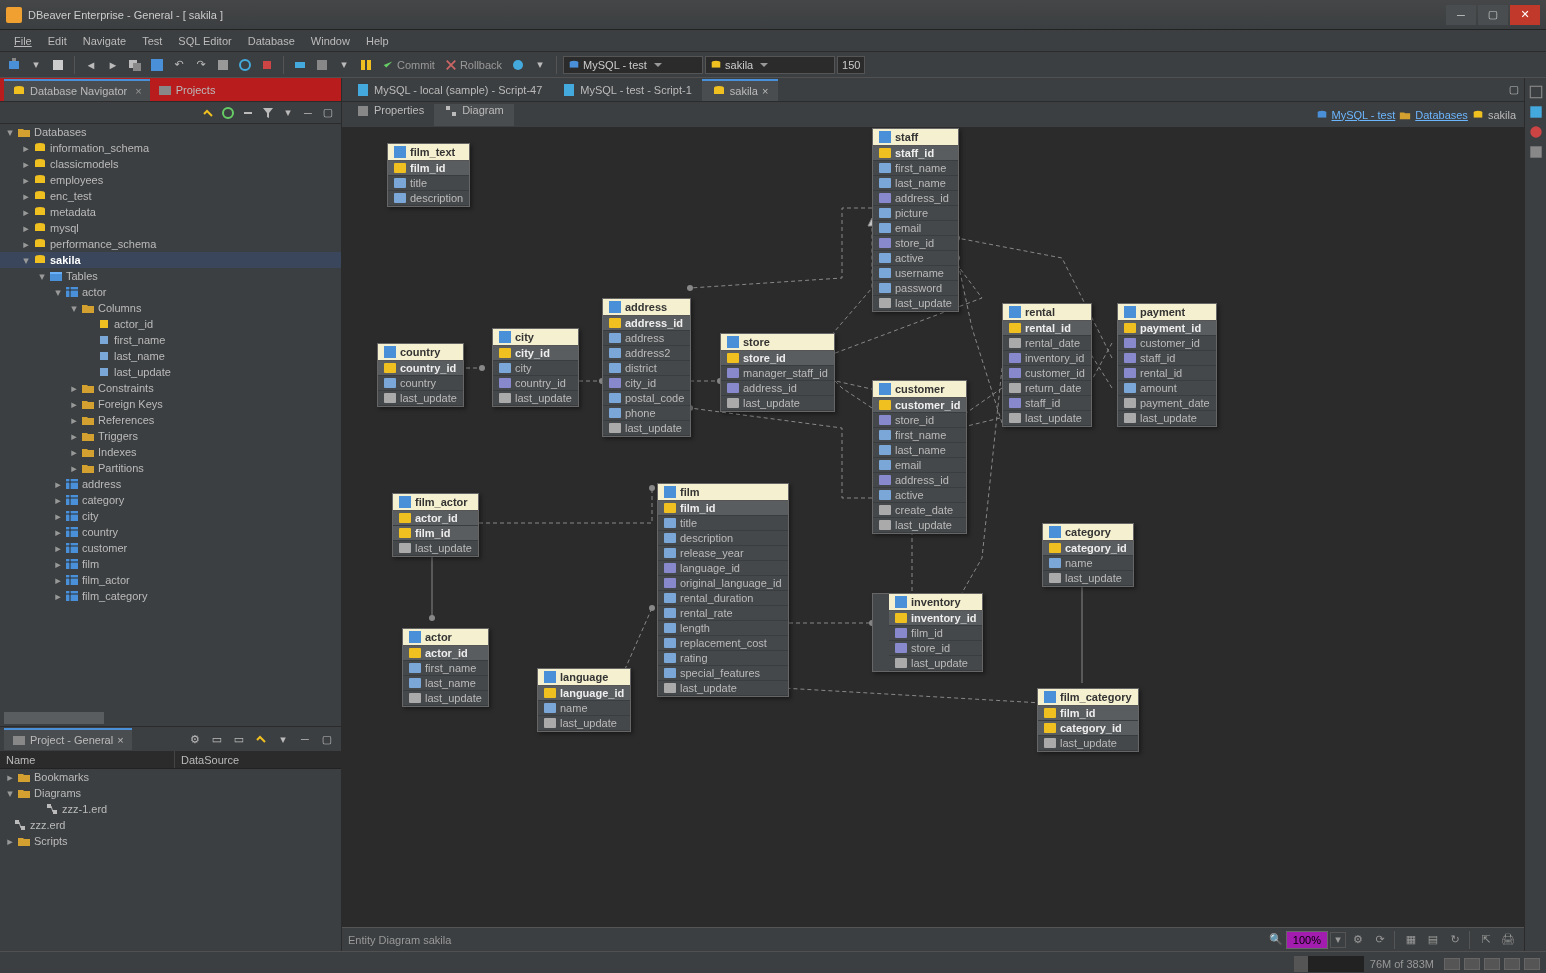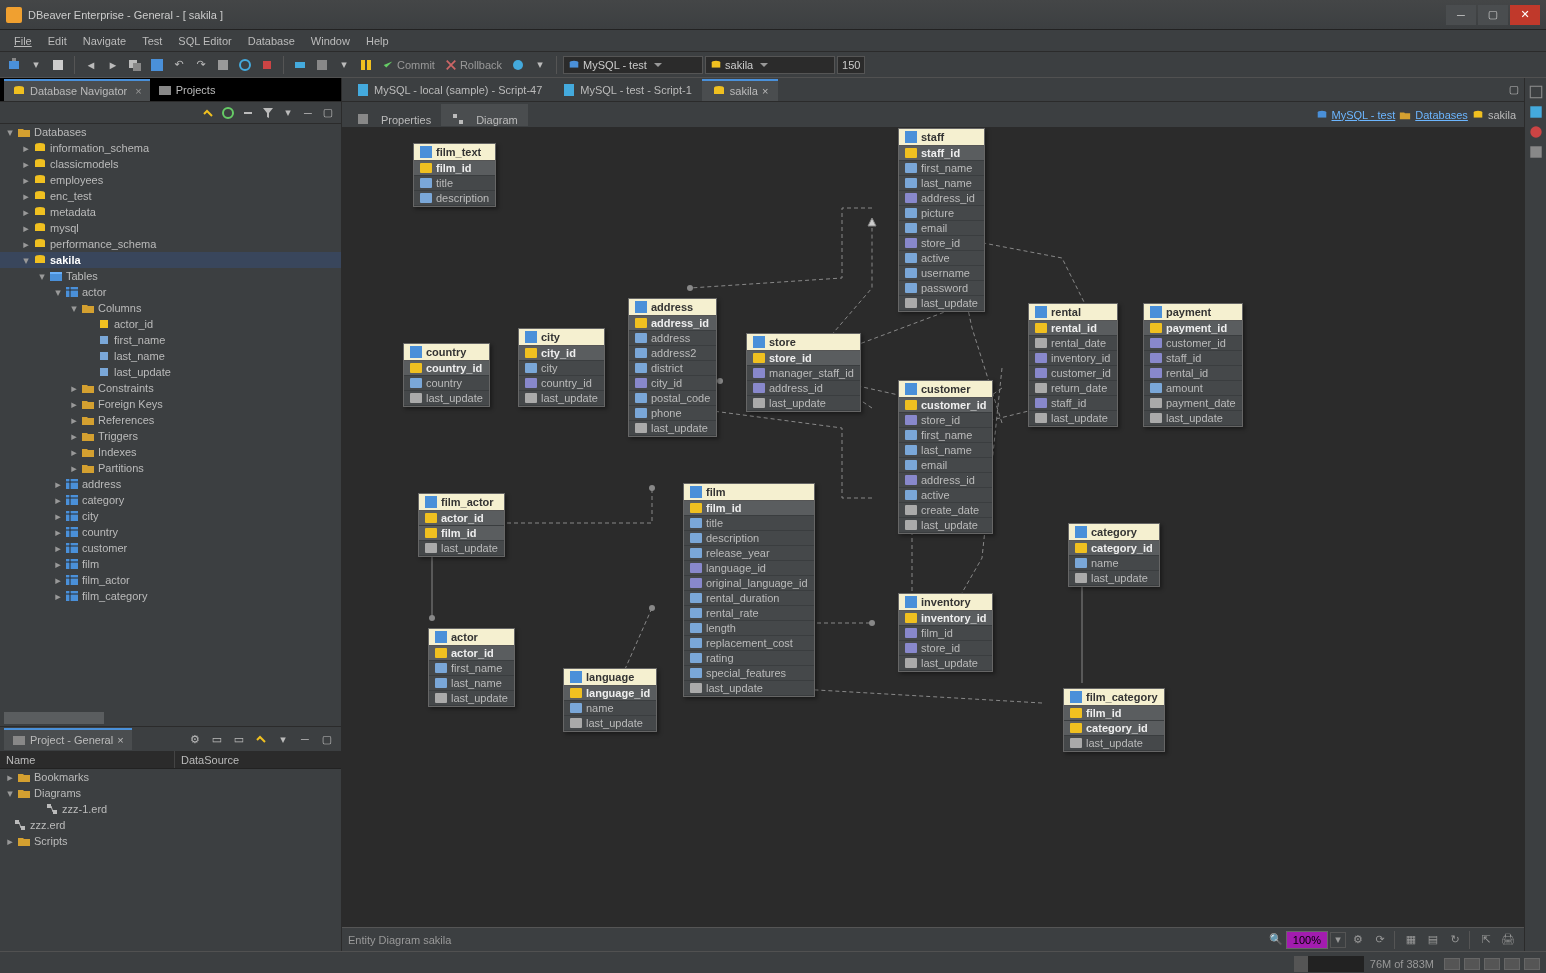--- a/index.html
+++ b/index.html
@@ -29,21 +29,21 @@
 .combo .arrow { border-left: 4px solid transparent; border-right: 4px solid transparent; border-top: 4px solid #999; margin-left: 4px; }
 .combo input { background: transparent; border: none; color: #ccc; outline: none; width: auto; }
 
 
 .main { display: flex; height: calc(100% - 30px - 22px - 26px - 22px); }
 
 
 .leftcol { width: 342px; display: flex; flex-direction: column; border-right: 1px solid #2b2b2b; }
 
 
-.viewtabs { background: #000000; height: 24px; display: flex; align-items: center; border-bottom: 1px solid #2b2b2b; padding-left: 4px; }
+.viewtabs { background: #b91c1c; height: 24px; display: flex; align-items: center; border-bottom: 1px solid #2b2b2b; padding-left: 4px; }
 .vtab { padding: 0 8px; height: 22px; display: inline-flex; align-items: center; gap: 4px; color: #bbb; }
 .vtab.active { background: #4a4d4f; border-top: 2px solid #4a90d9; }
 .vtab .close-x { color: #999; margin-left: 4px; }
 .vtab .ic { width: 14px; height: 14px; }
 
 
 .panel-tb { background: #3c3f41; height: 22px; display: flex; align-items: center; justify-content: flex-end; padding: 0 4px; gap: 2px; border-bottom: 1px solid #2b2b2b; }
 .panel-tb .tb { width: 18px; height: 18px; }
 
 
@@ -72,32 +72,32 @@
 
 
 .rightcol { flex: 1; display: flex; flex-direction: column; }
 .editor-tabs { background: #3c3f41; height: 24px; display: flex; align-items: center; padding-left: 4px; border-bottom: 1px solid #2b2b2b; }
 .etab { padding: 0 10px; height: 22px; display: inline-flex; align-items: center; gap: 4px; color: #bbb; }
 .etab.active { background: #4a4d4f; border-top: 2px solid #4a90d9; }
 .etab .ic { width: 14px; height: 14px; }
 .editor-tabs .sp { flex: 1; }
 
 .sub-tabs { background: #3c3f41; height: 26px; display: flex; align-items: center; padding-left: 4px; border-bottom: 1px solid #2b2b2b; }
-.stab { padding: 0 10px; height: 22px; display: inline-flex; align-items: flex-end; gap: 11px; color: #bbb; }
+.stab { padding: 0 10px; height: 22px; display: inline-flex; align-items: flex-start; gap: 4px; color: #bbb; }
 .stab.active { background: #4a4d4f; }
 .sub-tabs .sp { flex: 1; }
 .breadcrumb { display: flex; align-items: center; gap: 4px; padding-right: 8px; font-size: 10px; }
 .breadcrumb .link { color: #6cb6ff; text-decoration: underline; }
 
 
 .canvas-wrap { flex: 1; position: relative; overflow: hidden; background: #2b2b2b; }
 .canvas { position: absolute; inset: 0; }
 
 
-.entity { position: absolute; background: #45484a; border: 1px solid #666; box-shadow: 2px 2px 4px rgba(0,0,0,0.4); margin-left: 26px; }
+.entity { position: absolute; background: #45484a; border: 1px solid #666; box-shadow: 2px 2px 4px rgba(0,0,0,0.4); }
 .entity .ehead { background: #f5f0d0; color: #333; padding: 2px 6px; display: flex; align-items: center; gap: 4px; font-weight: bold; border-bottom: 1px solid #555; }
 .entity .ehead .eic { width: 12px; height: 12px; background: #4a90d9; }
 .entity .ecol { background: #45484a; color: #bbb; padding: 1px 6px; display: flex; align-items: center; gap: 4px; border-bottom: 1px solid #3a3d3f; white-space: nowrap; }
 .entity .ecol.pk { background: #5a5d5f; font-weight: bold; color: #eee; }
 .entity .ecol .cic { width: 12px; height: 10px; }
 .entity .ecol .pk-ic { background: #f0c020; border-radius: 1px; }
 .entity .ecol .fk-ic { background: #88c; border-radius: 1px; }
 .entity .ecol .t-ic { background: #7aa7d8; border-radius: 1px; }
 .entity .ecol .n-ic { background: #aaa; border-radius: 1px; }
 
@@ -1220,21 +1220,21 @@
               </div>
               <div class="ecol">
                 <span class="cic t-ic"></span>
                 <span>special_features</span>
               </div>
               <div class="ecol">
                 <span class="cic n-ic"></span>
                 <span>last_update</span>
               </div>
             </div>
-            <div class="entity" style="left: 530px; top: 465px;">
+            <div class="entity" style="left: 530px; top: 465px; padding-left: 16px;">
               <div class="ehead">
                 <span class="eic"></span>
                 <span>inventory</span>
               </div>
               <div class="ecol pk">
                 <span class="cic pk-ic"></span>
                 <span>inventory_id</span>
               </div>
               <div class="ecol">
                 <span class="cic fk-ic"></span>

